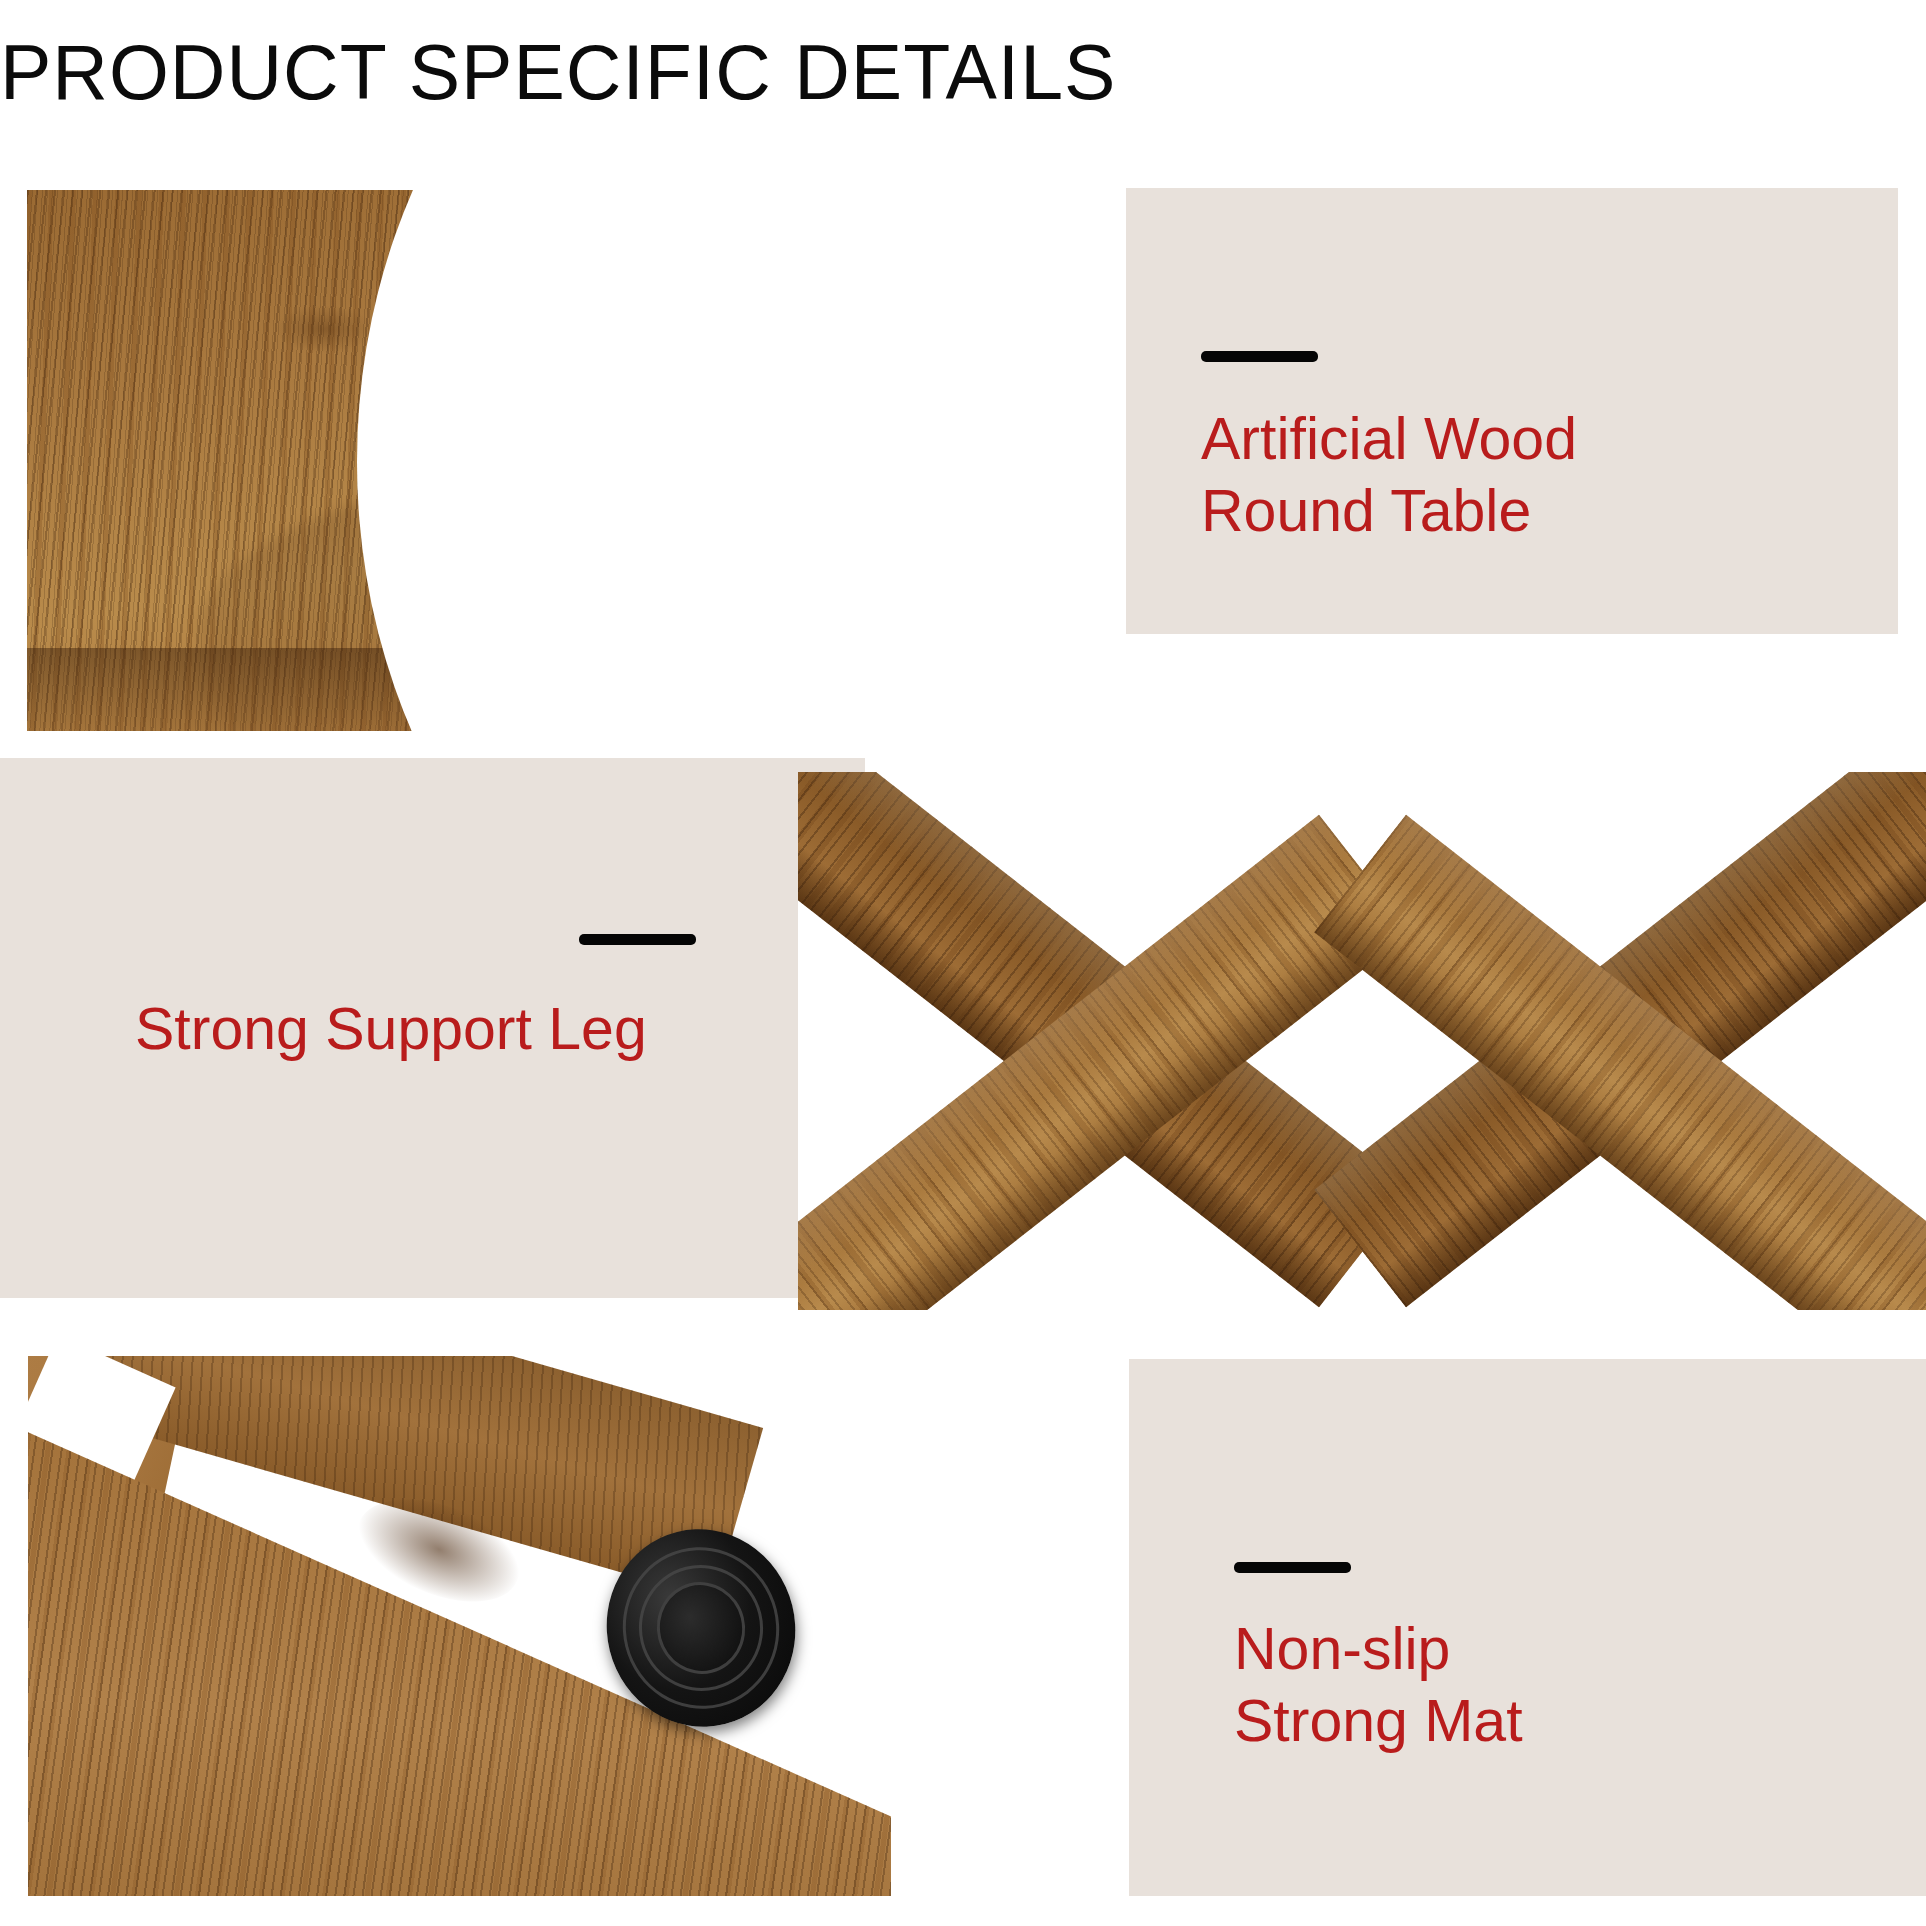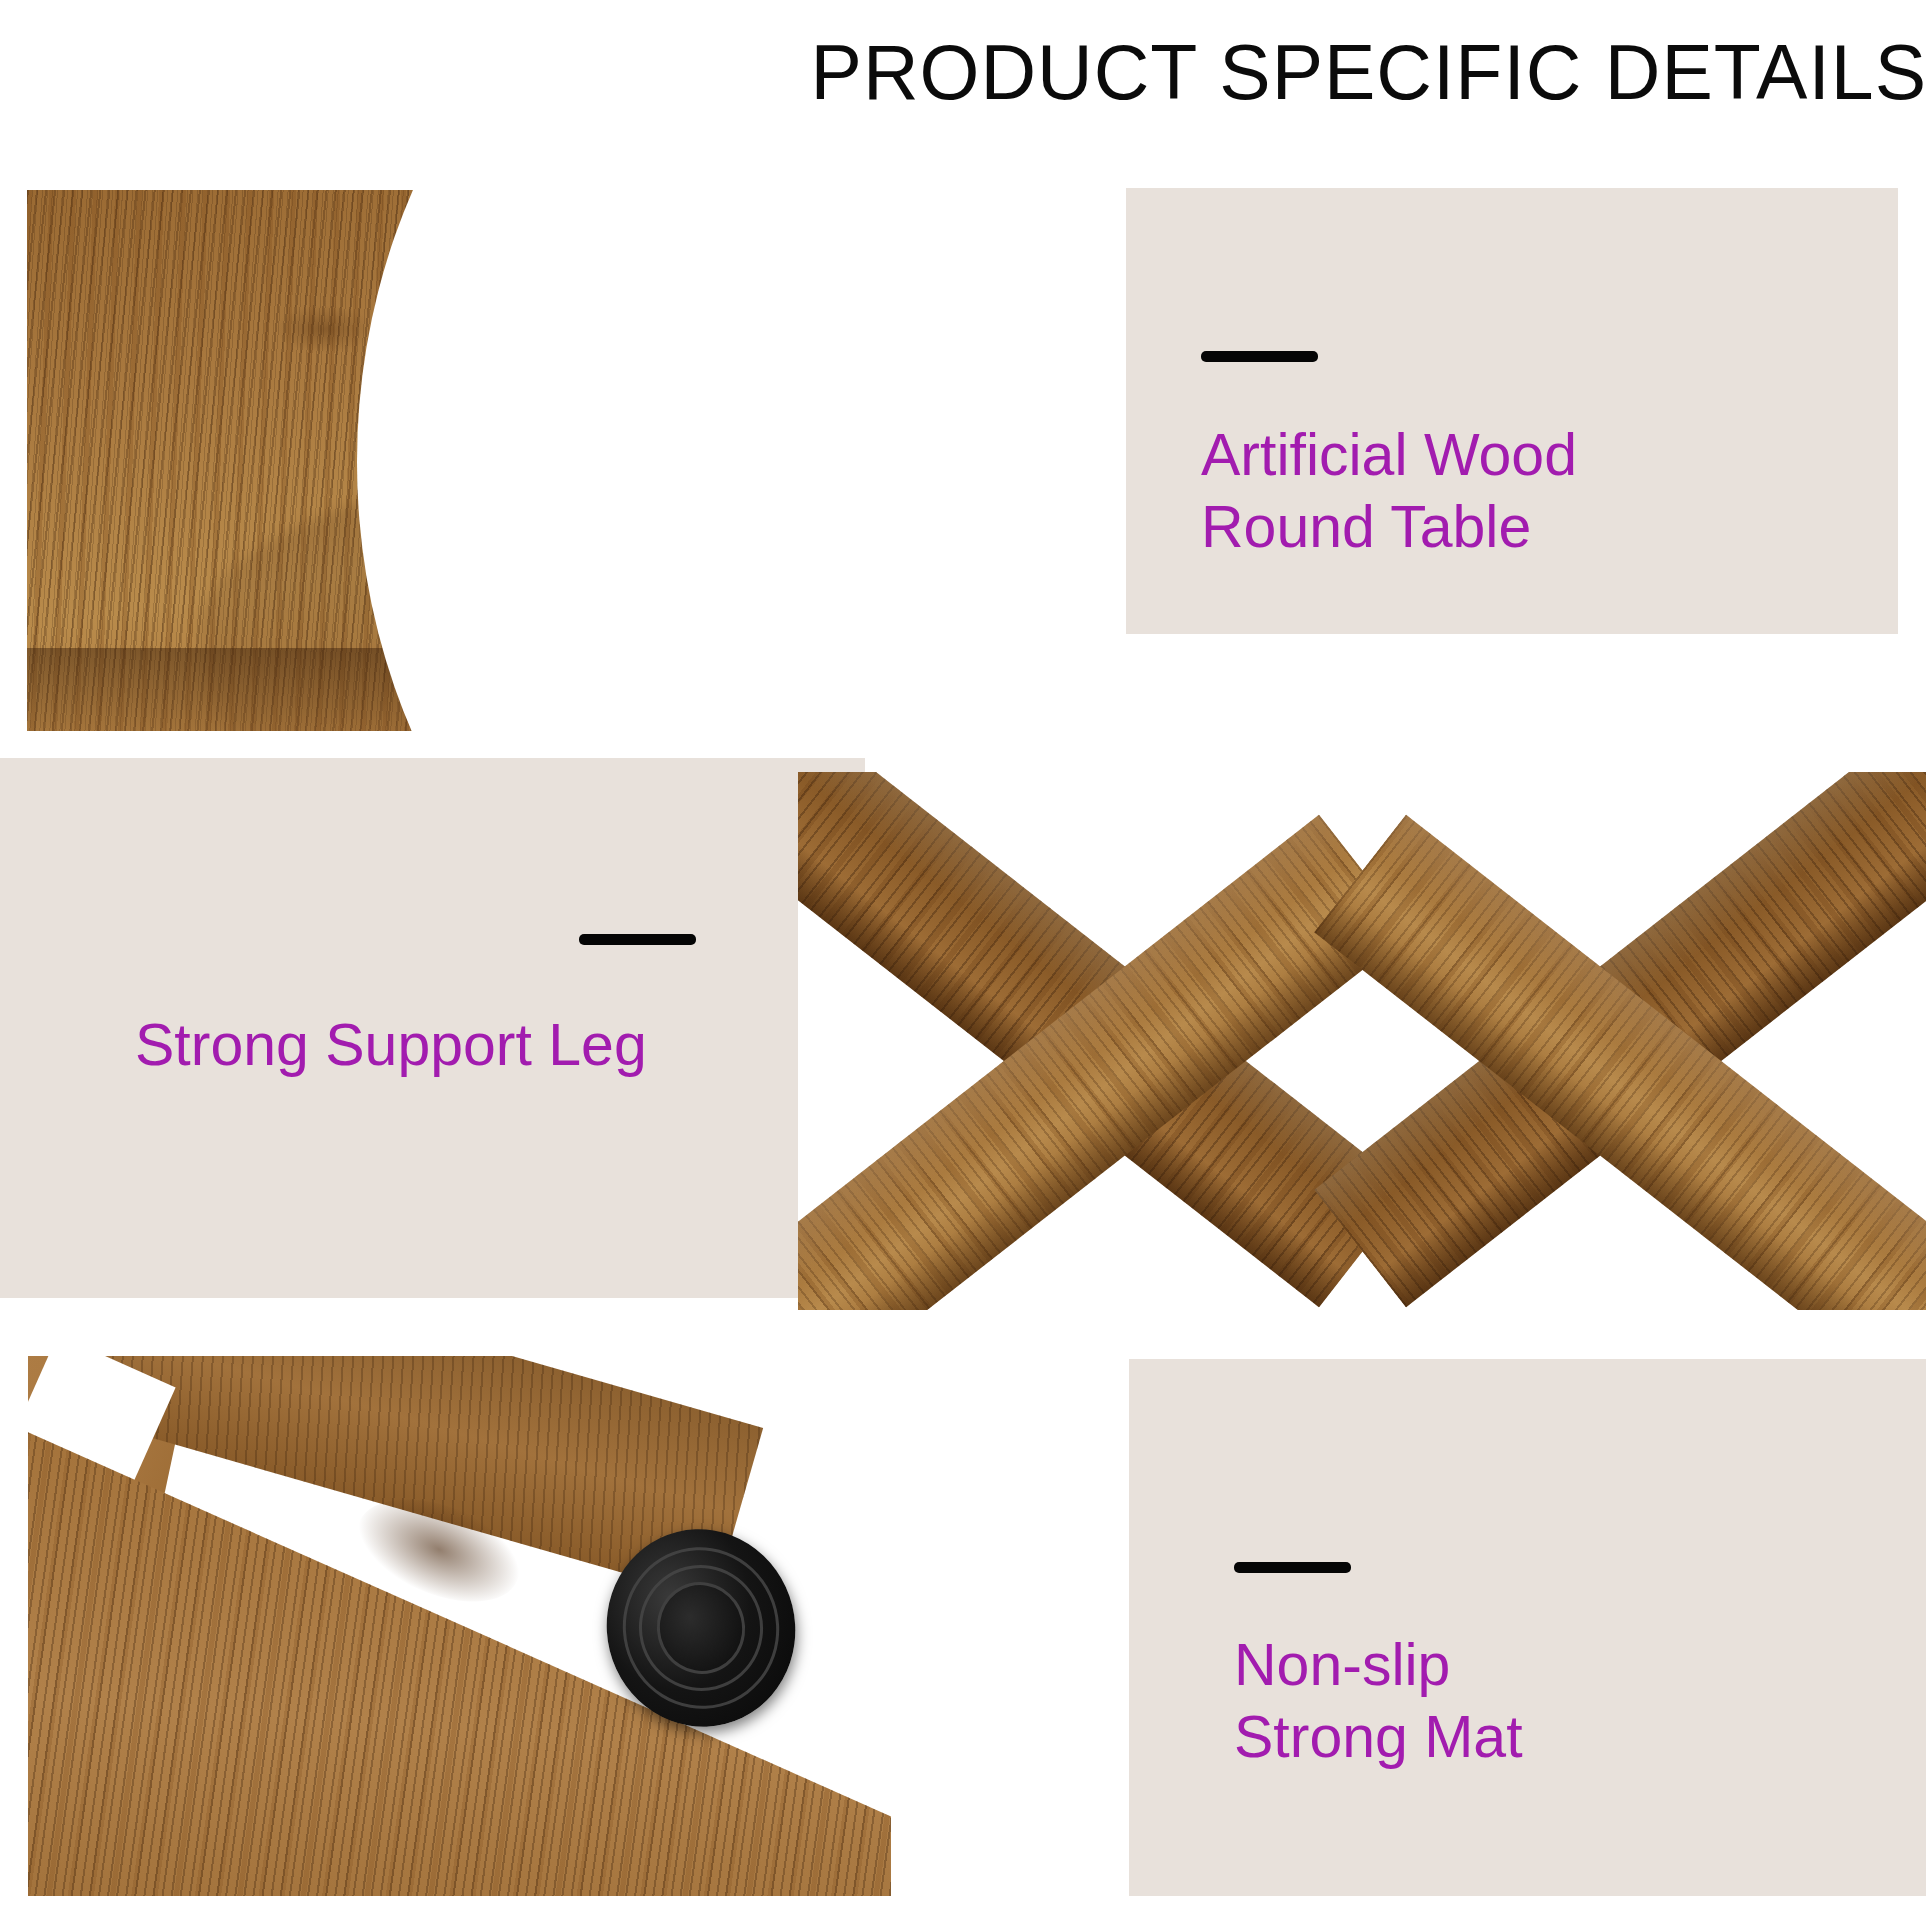--- a/index.html
+++ b/index.html
@@ -9,43 +9,42 @@
     font-family:"Liberation Sans", sans-serif;
     overflow:hidden;
     position:relative;
   }
 
   
   .page-title{
     position:absolute;
     left:0; top:34px;
     width:1927px;
-    text-align:right;
+    text-align:left;
     font-size:77px;
     font-weight:400;
     letter-spacing:1px;
     color:#0b0b0b;
     line-height:1;
     white-space:nowrap;
   }
 
   
   .panel{position:absolute;overflow:hidden;}
   .beige{background:#e8e1db;}
   .photo{background:#ffffff;}
 
   
   .caption{
     position:absolute;
-    color:#a21caf;
+    color:#b91c1c;
     font-size:59px;
     line-height:1.22;
     font-weight:400;
     white-space:pre-line;
-    margin-top:16px;
   }
   .dash{
     position:absolute;
     height:11px;
     width:117px;
     background:#050505;
     border-radius:5px;
   }
 
   

